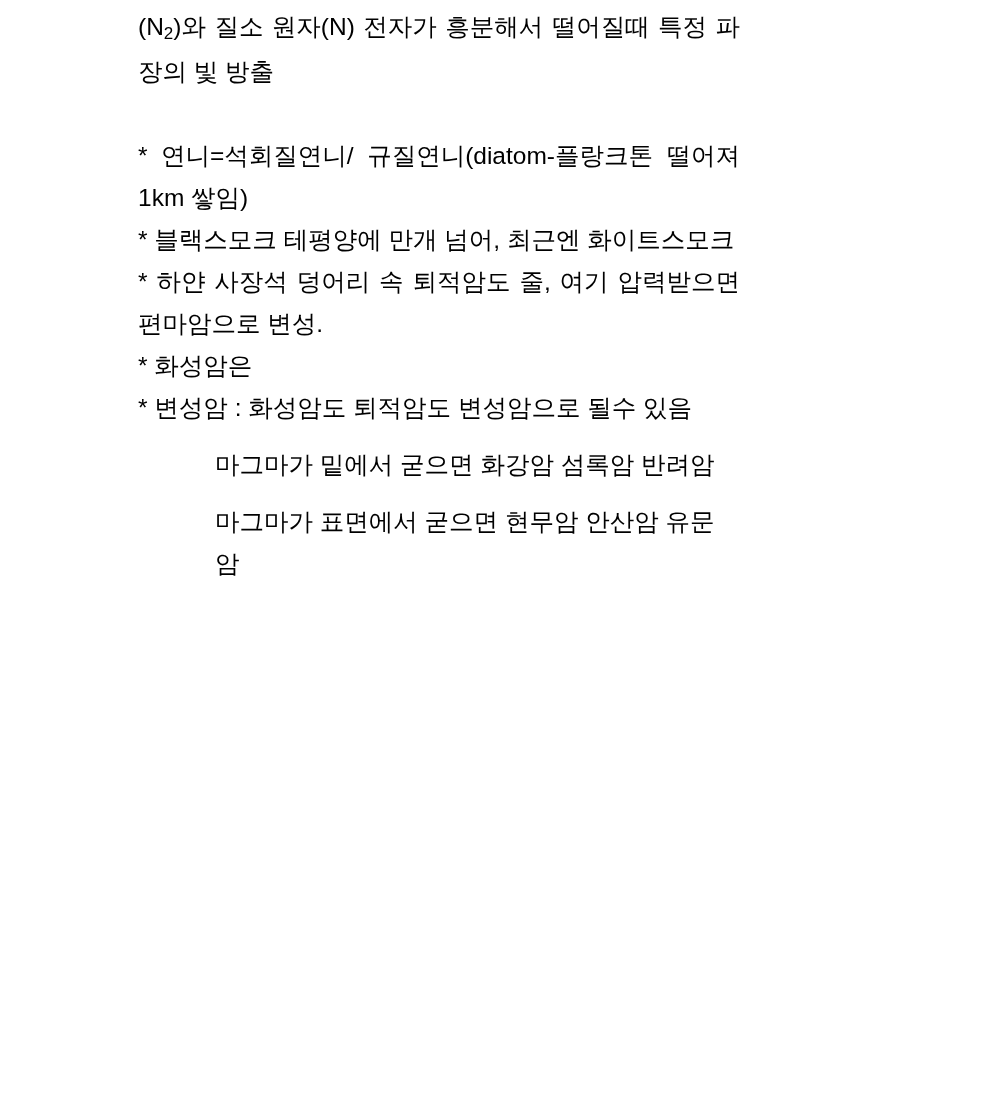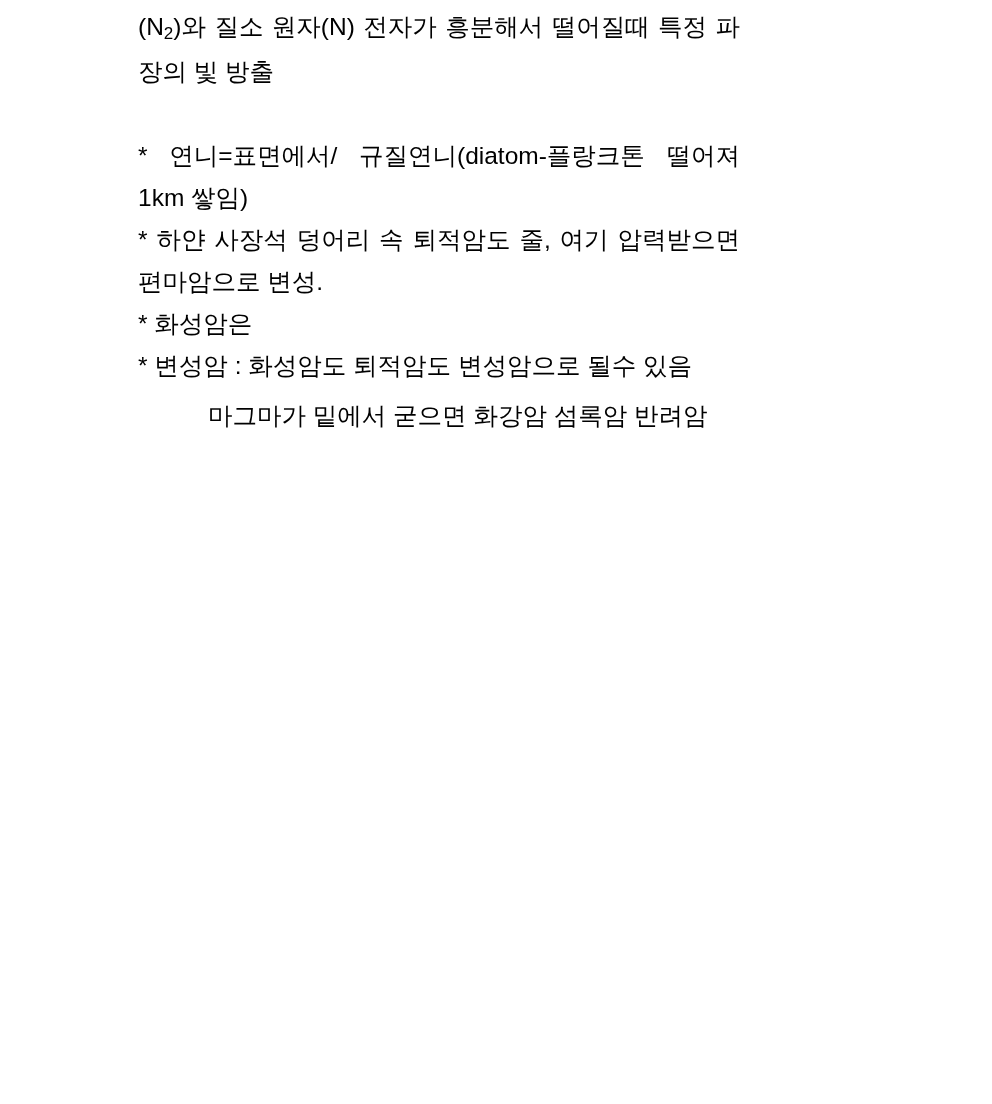--- a/index.html
+++ b/index.html
@@ -33,21 +33,21 @@
     text-align: justify;
     text-justify: inter-character;
   }
   .para.last-line-natural {
     text-align-last: left;
   }
   .blank {
     height: 42px;
   }
   .indent-line {
-    margin: 8px;
+    margin: 15px;
     padding-left: 62px;
     text-align: left;
   }
   .sub {
     font-size: 17px;
     vertical-align: baseline;
     position: relative;
     top: 4px;
   }
   .gap-large {
@@ -60,30 +60,32 @@
 <div class="page">
   <div class="doc-body">
 
     <p class="para last-line-natural"><span>(N</span><span class="sub">2</span><span>)와 질소 원자(N) 전자가 흥분해서 떨어질때 특정 파장의 빛 방출</span></p>
 
     <div class="blank"></div>
 
 
 
 
-    <p class="para last-line-natural">* 연니=표면에서/ 규질연니(diatom-플랑크톤 떨어져 1km 쌓임)</p>
+    <p class="para last-line-natural">* 연니=석회질연니/ 규질연니(diatom-플랑크톤 떨어져 1km 쌓임)</p>
 
+    <p class="para last-line-natural">* 블랙스모크 테평양에 만개 넘어, 최근엔 화이트스모크</p>
 
 
     <p class="para last-line-natural">* 하얀 사장석 덩어리 속 퇴적암도 줄, 여기 압력받으면 편마암으로 변성.</p>
 
     <p class="para last-line-natural">* 화성암은</p>
 
     <p class="para last-line-natural">* 변성암 : 화성암도 퇴적암도 변성암으로 될수 있음</p>
 
     <p class="indent-line">마그마가 밑에서 굳으면 화강암 섬록암 반려암</p>
 
+    <p class="indent-line">마그마가 표면에서 굳으면 현무암 안산암 유문암</p>
 
     <div class="gap-large"></div>
 
 
   </div>
 </div>
 
 </body></html>

